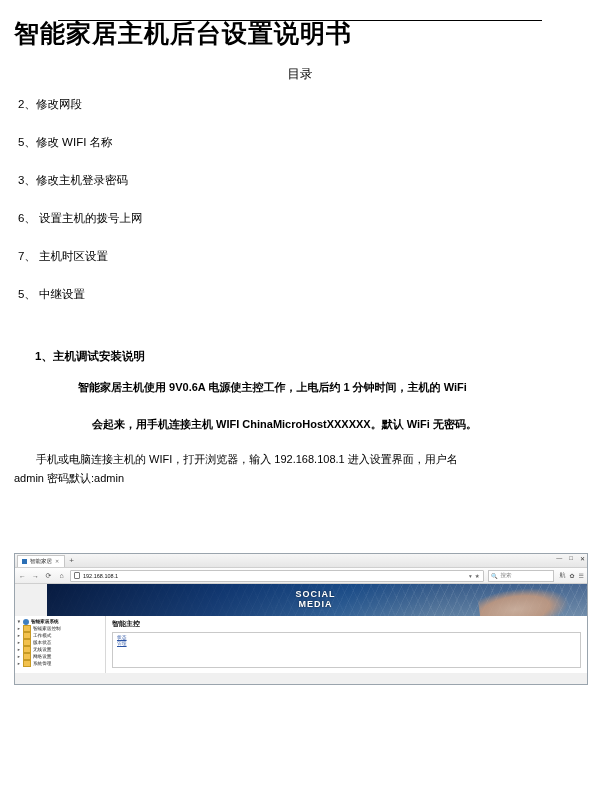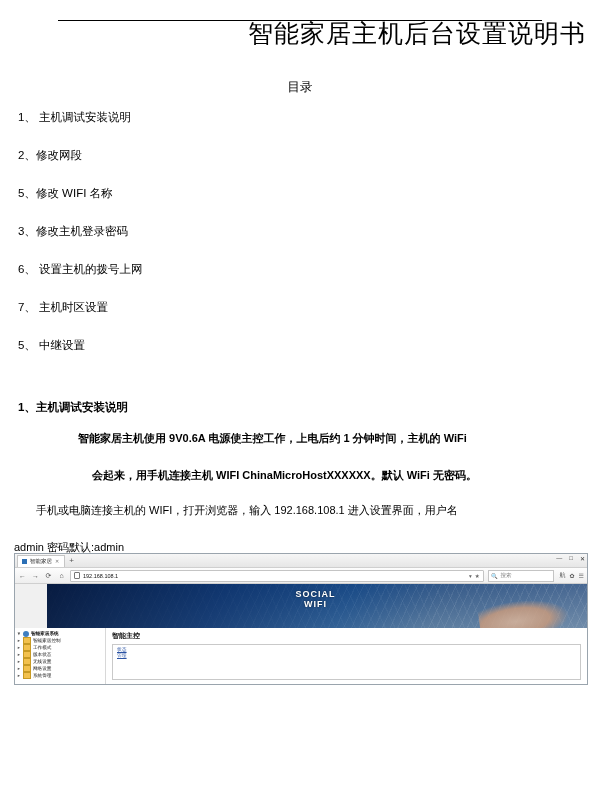--- a/index.html
+++ b/index.html
@@ -24,48 +24,48 @@
   }
   .top-rule {
     position: absolute;
     left: 58px;
     right: 58px;
     top: 7px;
     border-top: 1px solid #000;
     height: 0;
   }
   .doc-title {
-    text-align: right;
+    text-align: left;
     font-family: "Liberation Serif", serif;
-    font-weight: normal;
+    font-weight: bold;
     font-size: 25px;
     letter-spacing: 1px;
     margin: 13px 0 0 0;
     padding-top: 4px;
   }
   .toc-heading {
     text-align: center;
     font-size: 12.5px;
-    margin-top: 29px;
+    margin-top: 16px;
     font-family: "Liberation Serif", serif;
   }
   .toc {
     margin-top: 16px;
   }
   .toc-item {
     font-size: 11.5px;
     margin: 0 0 0 4px;
     padding: 0;
     line-height: 1.0;
     height: 38px;
   }
   .section-title {
     font-size: 11.5px;
     font-weight: bold;
-    margin-left: 4px;
+    margin-left: 21px;
     margin-top: 22px;
   }
   .para {
     font-size: 11px;
     line-height: 2.45;
     margin-top: 10px;
   }
   .para.indent {
     text-indent: 64px;
     font-weight: bold;
@@ -77,21 +77,21 @@
   }
   .para.normal {
     text-indent: 22px;
     font-weight: normal;
     line-height: 2.0;
   }
   .para.normal2 {
     text-indent: 0;
     font-weight: normal;
     line-height: 1.6;
-    margin-top: 18px;
+    margin-top: 0;
   }
 
   
   .shot {
     position: absolute;
     left: 14px;
     top: 540px;
     width: 572px;
     height: 130px;
     border: 1px solid #9aa4ad;
@@ -209,21 +209,21 @@
   }
   .nav-right {
     display: flex;
     align-items: center;
     gap: 4px;
     color: #555;
     font-size: 6px;
     padding-left: 2px;
   }
   .shot-banner {
-    height: 44px;
+    height: 32px;
     background:
       linear-gradient(120deg, rgba(6,24,60,0.92) 0%, rgba(14,52,110,0.82) 32%, rgba(30,86,150,0.55) 55%, rgba(120,150,180,0.35) 72%, rgba(180,195,210,0.35) 100%),
       repeating-linear-gradient(115deg, rgba(255,255,255,0.10) 0 1px, rgba(255,255,255,0) 1px 7px),
       repeating-linear-gradient(65deg, rgba(255,255,255,0.07) 0 1px, rgba(255,255,255,0) 1px 9px),
       linear-gradient(#123a72, #4d6f94);
       position: relative;
       overflow: hidden;
       margin-left: 32px;
   }
   .banner-text {
@@ -321,21 +321,20 @@
 
 <div class="page">
 
   <div class="top-rule"></div>
 
   <h1 class="doc-title">智能家居主机后台设置说明书</h1>
 
   <div class="toc-heading">目录</div>
 
   <div class="toc">
-    <div class="toc-item">1、 主机调试安装说明</div>
     <div class="toc-item">2、修改网段</div>
     <div class="toc-item">5、修改 WIFI 名称</div>
     <div class="toc-item">3、修改主机登录密码</div>
     <div class="toc-item">6、 设置主机的拨号上网</div>
     <div class="toc-item">7、 主机时区设置</div>
     <div class="toc-item">5、 中继设置</div>
   </div>
 
   <div class="section-title">1、主机调试安装说明</div>
 
@@ -380,21 +379,21 @@
       <div class="nav-right">
         <span>航</span>
         <span>✿</span>
         <span>☰</span>
       </div>
     </div>
 
     <div class="shot-banner">
       <div class="banner-text">
         <span class="l1">SOCIAL</span>
-        <span class="l2">WIFI</span>
+        <span class="l2">MEDIA</span>
       </div>
       <div class="hand"></div>
     </div>
 
     <div class="shot-body">
       <div class="shot-tree">
         <div class="tree-row root">
           <span class="tw">▾</span>
           <span class="globe"></span>
           <span>智能家居系统</span>

